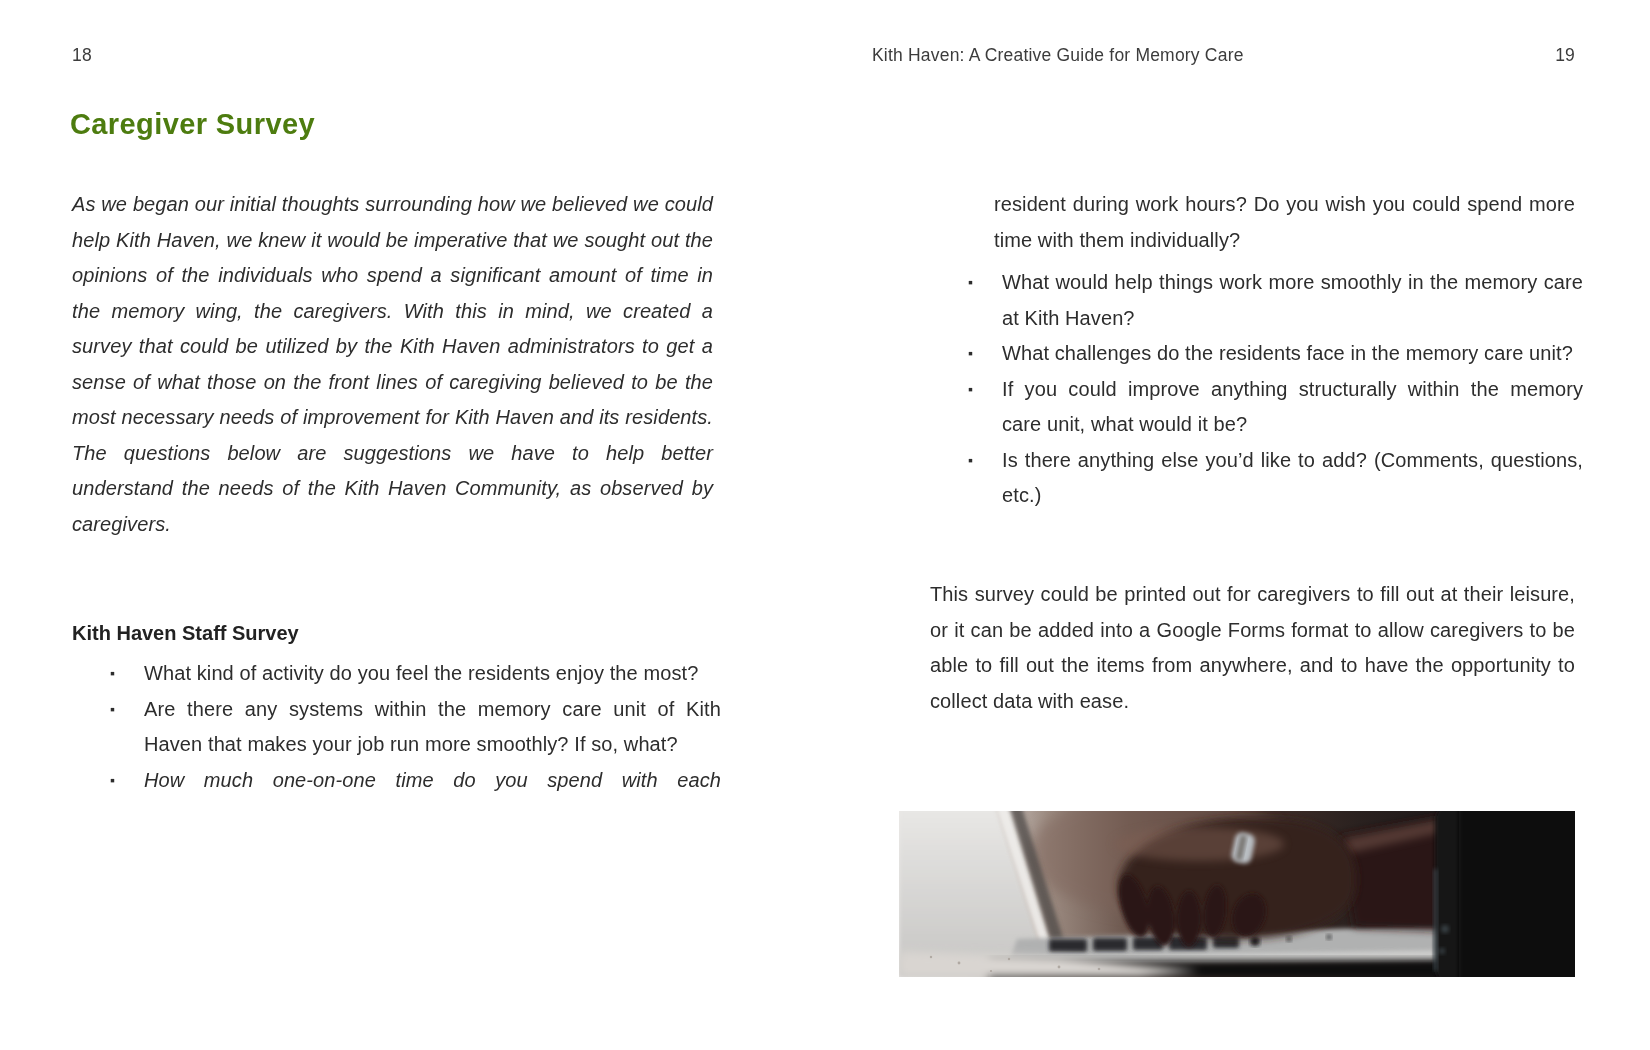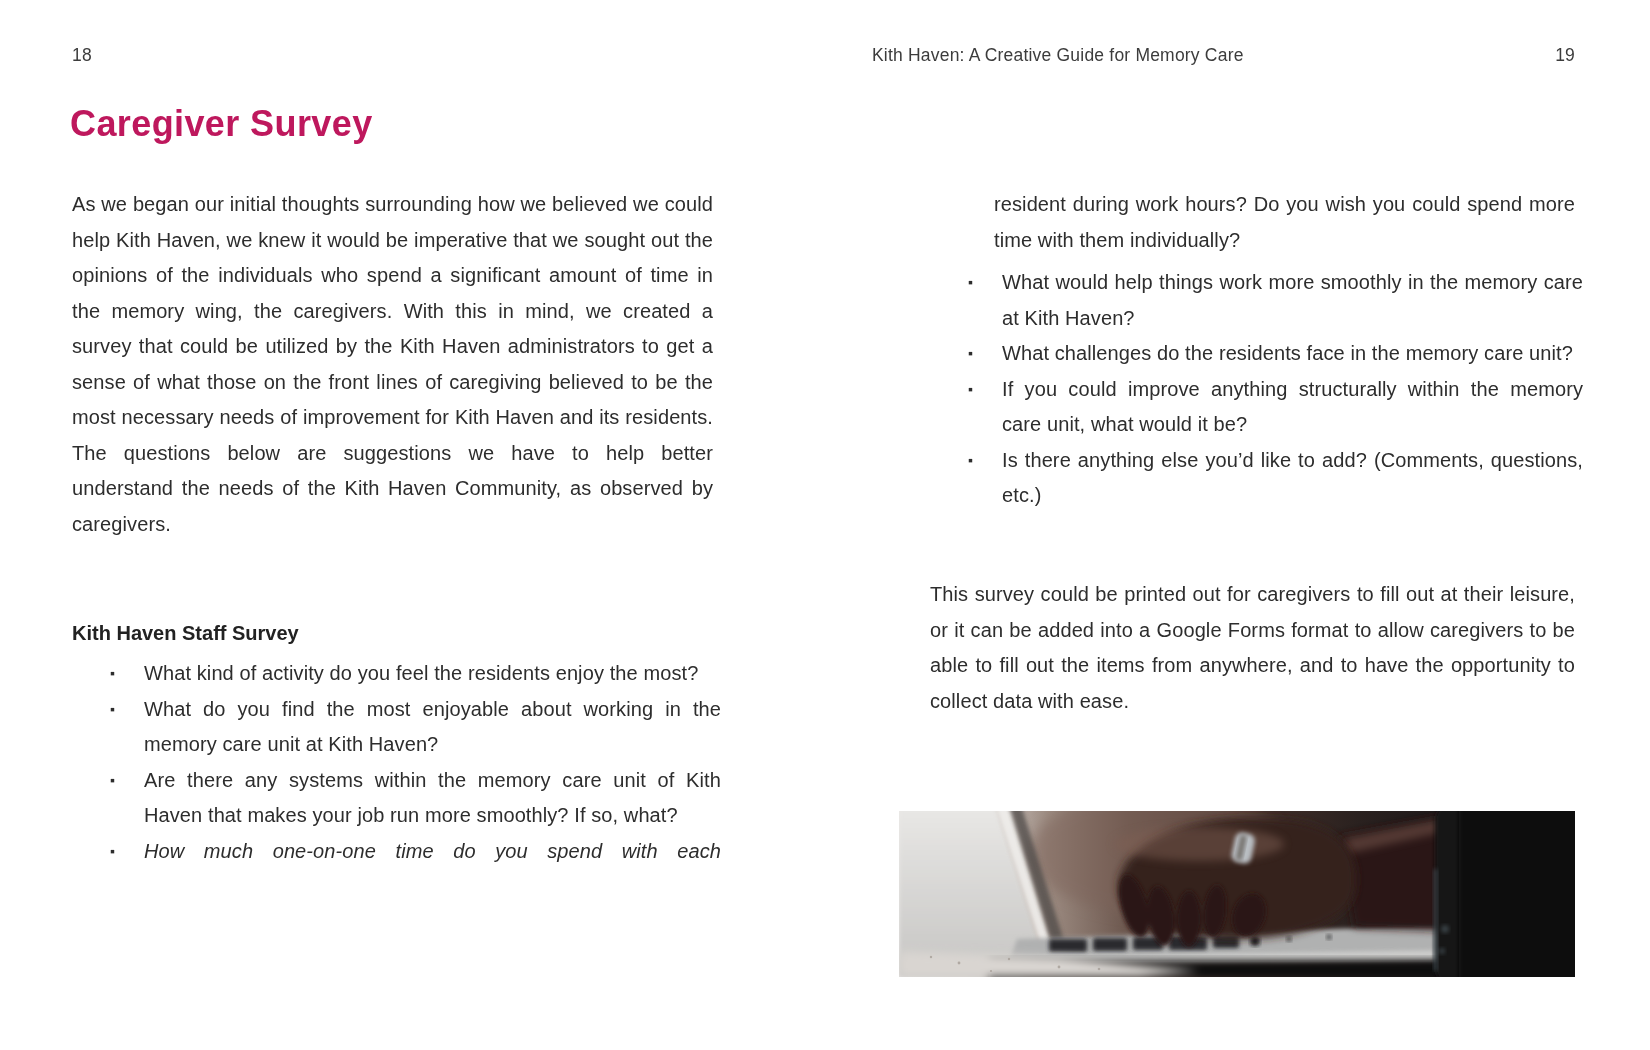--- a/index.html
+++ b/index.html
@@ -6,25 +6,25 @@
   .spread{
     position:relative;width:1650px;height:1050px;background:#ffffff;overflow:hidden;
     font-family:"Liberation Sans",sans-serif;color:#2d2d2d;border-radius:15px;
   }
   .runhead{position:absolute;top:44px;font-size:17.5px;line-height:22px;color:#3c3c3c;letter-spacing:.2px;}
   #pn-left{left:72px;}
   #rh-title{left:872px;}
   #pn-right{right:75px;text-align:left;}
   .doc-title{
     position:absolute;left:70px;top:99px;margin:0;
-    font-size:36px;line-height:50px;font-weight:bold;color:#be185d;letter-spacing:.4px;
+    font-size:29px;line-height:50px;font-weight:bold;color:#4d7c0f;letter-spacing:.4px;
   }
   .body{font-size:20px;line-height:35.5px;letter-spacing:.1px;margin:0;color:#2d2d2d;}
   .just{text-align:justify;}
-  #intro{position:absolute;left:72px;top:187px;width:641px;}
+  #intro{position:absolute;left:72px;top:187px;width:641px;font-style:italic;}
   #list-head{position:absolute;left:72px;top:616px;margin:0;font-size:20px;line-height:35.5px;font-weight:bold;color:#222;text-align:right;}
   ul.qlist{position:absolute;margin:8px;padding:0;list-style:none;}
   #left-list{left:72px;top:648px;width:641px;}
   #right-list{left:930px;top:257px;width:645px;}
   .qitem{position:relative;padding-left:64px;text-align:justify;}
   .qitem::before{content:"▪";position:absolute;left:30px;top:0;font-size:14px;line-height:35.5px;color:#2d2d2d;}
   #left-list .qitem:last-child{text-align-last:justify;font-style:italic;}
   #cont{position:absolute;left:930px;top:187px;width:645px;padding-left:64px;box-sizing:border-box;}
   #closing{position:absolute;left:930px;top:577px;width:645px;}
   .photo{
@@ -44,21 +44,20 @@
   <h1 class="doc-title">Caregiver Survey</h1>
 
   <p class="body just" id="intro">As we began our initial thoughts surrounding how we believed we could help Kith Haven, we knew it would be imperative that we sought out the opinions of the individuals who spend a significant amount of time in the memory wing, the caregivers. With this in mind, we created a survey that could be utilized by the Kith Haven administrators to get a sense of what those on the front lines of caregiving believed to be the most necessary needs of improvement for Kith Haven and its residents. The questions below are suggestions we have to help better understand the needs of the Kith Haven Community, as observed by caregivers.</p>
 
   <h2 id="list-head">Kith Haven Staff Survey</h2>
 
   <ul class="qlist" id="left-list">
 
       <li class="body qitem"><span>What kind of activity do you feel the residents enjoy the most?</span></li>
 
-      <li class="body qitem"><span>What do you find the most enjoyable about working in the memory care unit at Kith Haven?</span></li>
 
       <li class="body qitem"><span>Are there any systems within the memory care unit of Kith Haven that makes your job run more smoothly? If so, what?</span></li>
 
       <li class="body qitem"><span>How much one-on-one time do you spend with each</span></li>
     </ul>
 
   <p class="body just" id="cont">resident during work hours? Do you wish you could spend more time with them individually?</p>
 
   <ul class="qlist" id="right-list">
 

